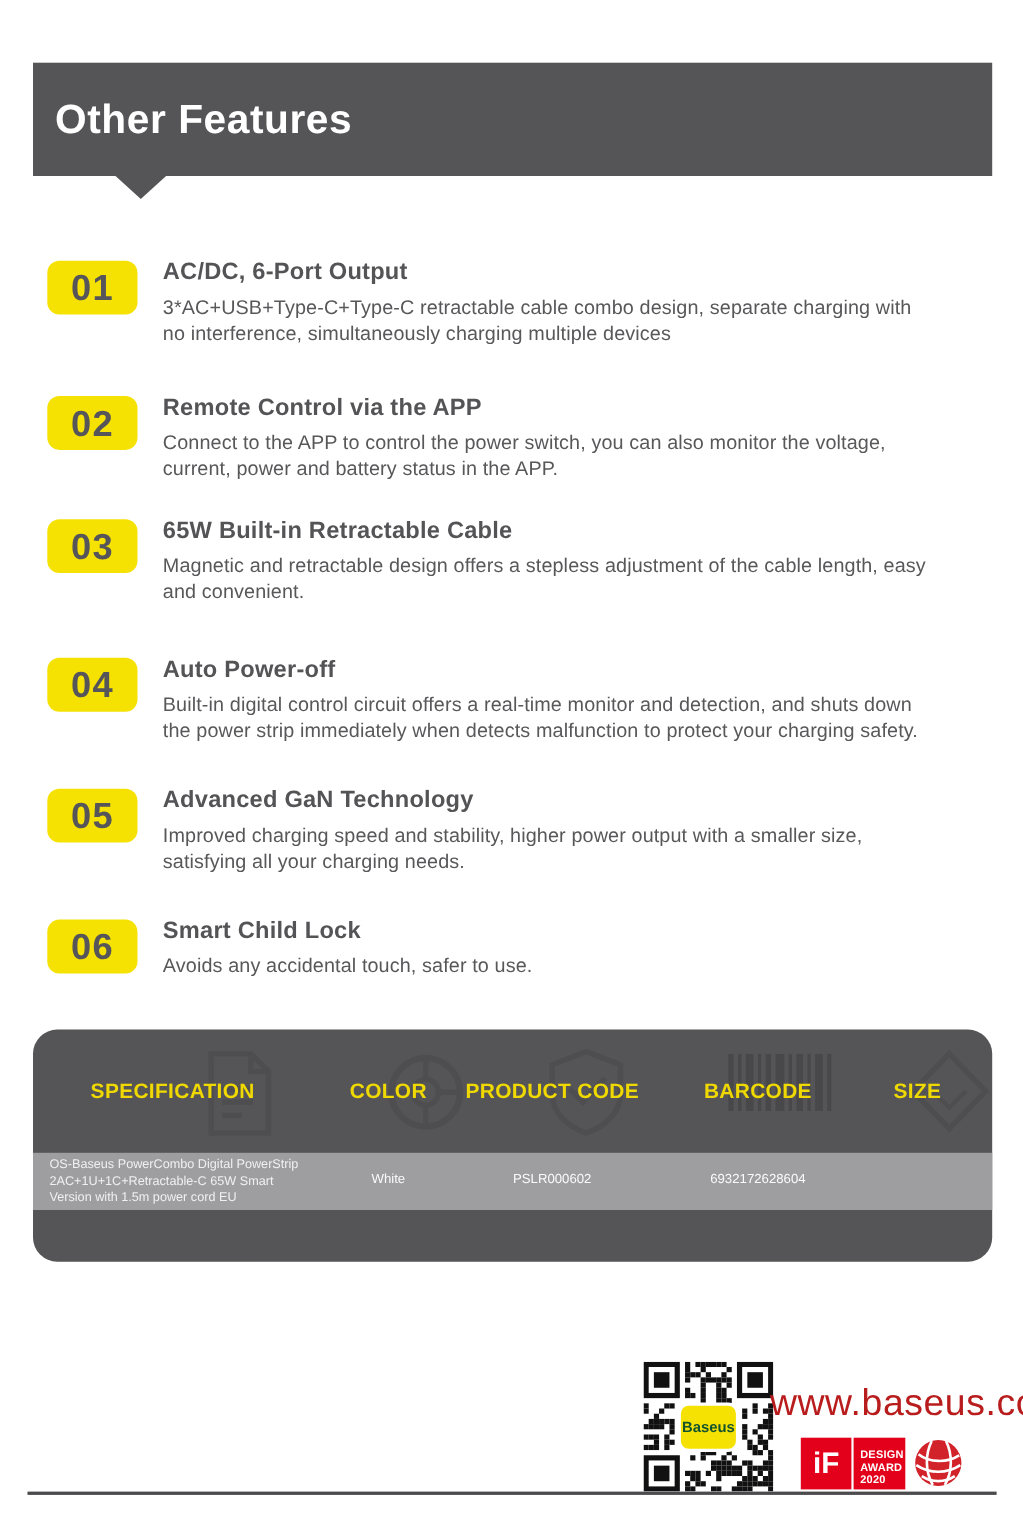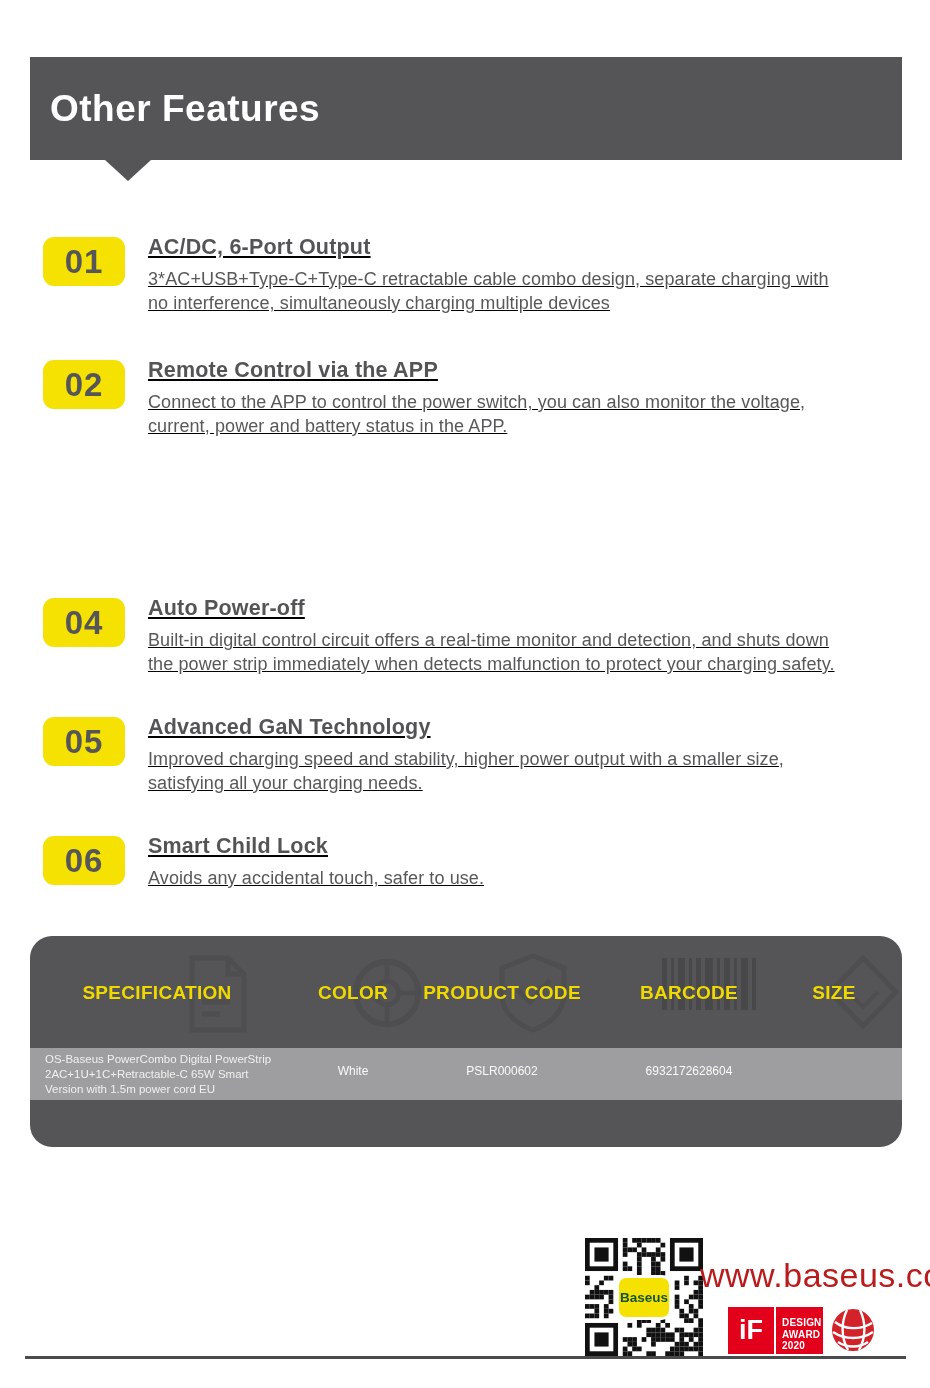--- a/index.html
+++ b/index.html
@@ -19,21 +19,21 @@
   .banner{position:absolute;left:30px;top:57px;width:872px;height:103px;background:var(--gray-panel);display:flex;align-items:center;}
   .banner-title{color:#ffffff;font-size:37px;font-weight:bold;letter-spacing:0.5px;padding-left:20px;}
   .banner-tail{position:absolute;left:105px;top:160px;width:0;height:0;
     border-left:23px solid transparent;border-right:23px solid transparent;border-top:21px solid var(--gray-panel);}
 
   
   .feature{position:absolute;left:43px;width:830px;}
   .feat-badge{position:absolute;left:0;top:2px;width:82px;height:49px;background:var(--yellow);
     border-radius:11px;display:flex;align-items:center;justify-content:center;
     color:#55555A;font-size:33px;font-weight:bold;letter-spacing:1px;}
-  .feat-text{margin-left:105px;width:705px;text-decoration:underline;}
+  .feat-text{margin-left:105px;width:705px;}
   .feat-title{color:#545456;font-size:21.5px;font-weight:bold;margin-bottom:7px;letter-spacing:0.2px;}
   .feat-body{color:var(--body-text);font-size:18px;line-height:24px;letter-spacing:0.1px;}
 
   
   .spec-panel{position:absolute;left:30px;top:936px;width:872px;height:211px;background:var(--gray-panel);border-radius:22px;padding-left:24px;}
   .spec-header{position:absolute;top:46px;left:0;width:100%;height:30px;}
   .spec-head-label{position:absolute;transform:translateX(-50%);color:var(--header-yellow);
     font-size:19px;font-weight:bold;white-space:nowrap;letter-spacing:0.3px;}
   .wm{position:absolute;opacity:0.55;}
   .wm svg{display:block;}
@@ -74,20 +74,27 @@
   </div>
 
   <div class="feature" style="top:358px">
     <div class="feat-badge">02</div>
     <div class="feat-text">
       <div class="feat-title">Remote Control via the APP</div>
       <div class="feat-body">Connect to the APP to control the power switch, you can also monitor the voltage, current, power and battery status in the APP.</div>
     </div>
   </div>
 
+  <div class="feature" style="top:470px">
+    <div class="feat-badge">03</div>
+    <div class="feat-text">
+      <div class="feat-title">65W Built-in Retractable Cable</div>
+      <div class="feat-body">Magnetic and retractable design offers a stepless adjustment of the cable length, easy and convenient.</div>
+    </div>
+  </div>
 
   <div class="feature" style="top:596px">
     <div class="feat-badge">04</div>
     <div class="feat-text">
       <div class="feat-title">Auto Power-off</div>
       <div class="feat-body">Built-in digital control circuit offers a real-time monitor and detection, and shuts down the power strip immediately when detects malfunction to protect your charging safety.</div>
     </div>
   </div>
 
   <div class="feature" style="top:715px">

